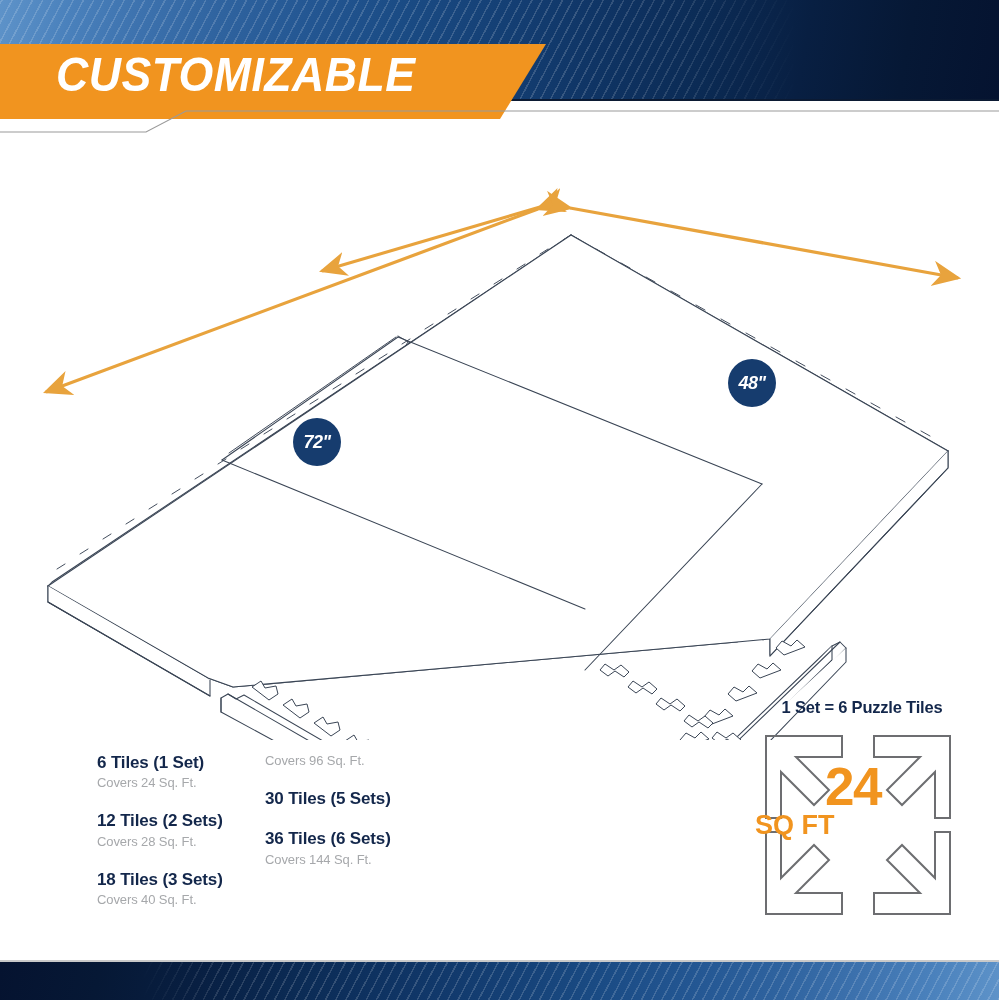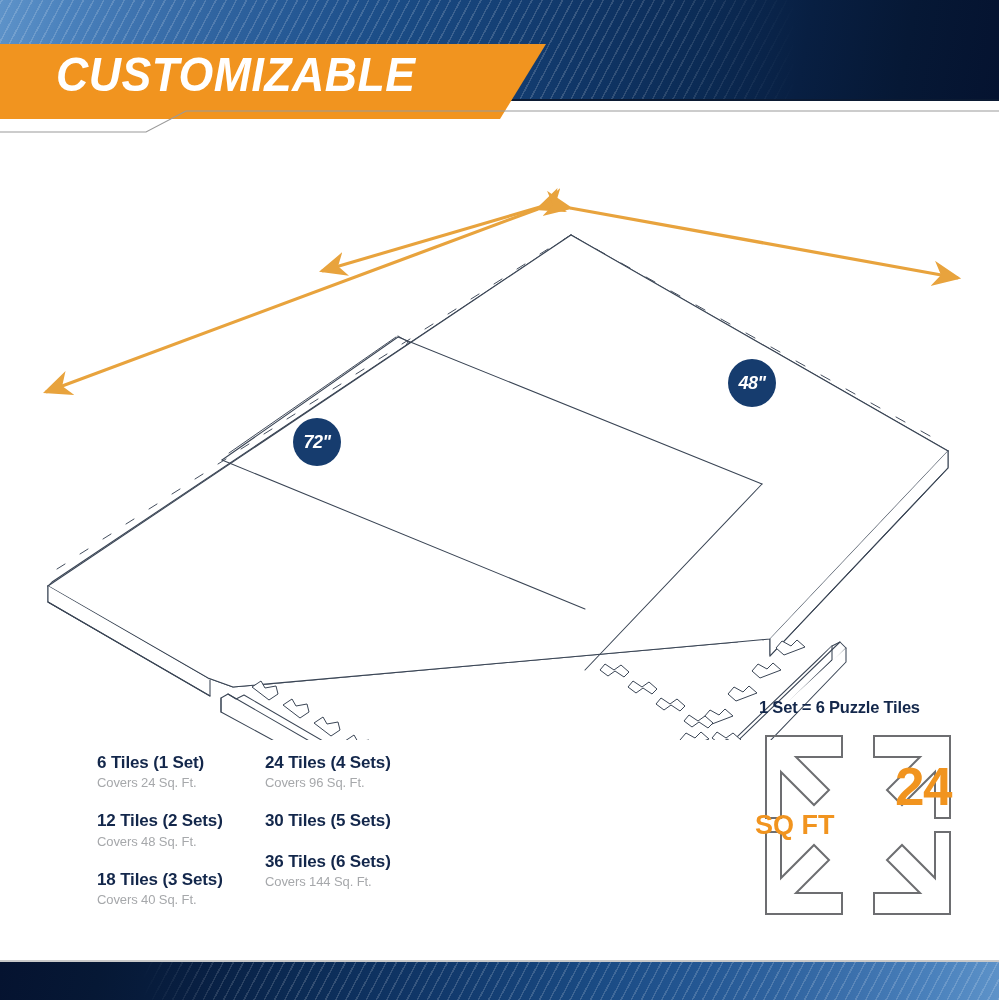--- a/index.html
+++ b/index.html
@@ -102,29 +102,29 @@
   }
   .spec-sub {
     font-size:13px; font-weight:normal; color:#a6a8ab;
     line-height:1.38; letter-spacing:-0.1px; white-space:nowrap;
   }
 
   
   #sqft-block { position:absolute; left:755px; top:698px; width:210px; }
   #sqft-caption {
     font-size:16.5px; font-weight:bold; color:#13274b;
-    text-align:left; letter-spacing:-0.2px; white-space:nowrap;
+    text-align:center; letter-spacing:-0.2px; white-space:nowrap;
     margin-left:4px;
   }
   #sqft-icon-wrap {
     position:absolute; left:5px; top:32px; width:196px; height:190px;
   }
   #sqft-number {
     position:absolute; left:0; top:62px; width:196px;
-    text-align:right; font-size:53px; font-weight:bold;
+    text-align:center; font-size:53px; font-weight:bold;
     color:#f1941f; line-height:1; letter-spacing:-1.5px;
   }
   #sqft-unit {
     position:absolute; left:0; top:114px; width:196px;
     font-size:27px; font-weight:bold;
     color:#f1941f; line-height:1; letter-spacing:0px;
   }
 </style>
 </head>
 <body>
@@ -321,31 +321,30 @@
 
   <div id="spec-list">
 
     <div class="spec-col" id="spec-col-0">
       <div class="spec-item">
         <div class="spec-title">6 Tiles (1 Set)</div>
         <div class="spec-sub">Covers 24 Sq. Ft.</div>
       </div>
       <div class="spec-item">
         <div class="spec-title">12 Tiles (2 Sets)</div>
-        <div class="spec-sub">Covers 48 Sq. Ft.</div>
+        <div class="spec-sub">Covers 28 Sq. Ft.</div>
       </div>
       <div class="spec-item">
         <div class="spec-title">18 Tiles (3 Sets)</div>
         <div class="spec-sub">Covers 40 Sq. Ft.</div>
       </div>
     </div>
 
     <div class="spec-col" id="spec-col-1">
       <div class="spec-item">
-        <div class="spec-title">24 Tiles (4 Sets)</div>
         <div class="spec-sub">Covers 96 Sq. Ft.</div>
       </div>
       <div class="spec-item">
         <div class="spec-title">30 Tiles (5 Sets)</div>
       </div>
       <div class="spec-item">
         <div class="spec-title">36 Tiles (6 Sets)</div>
         <div class="spec-sub">Covers 144 Sq. Ft.</div>
       </div>
     </div>

